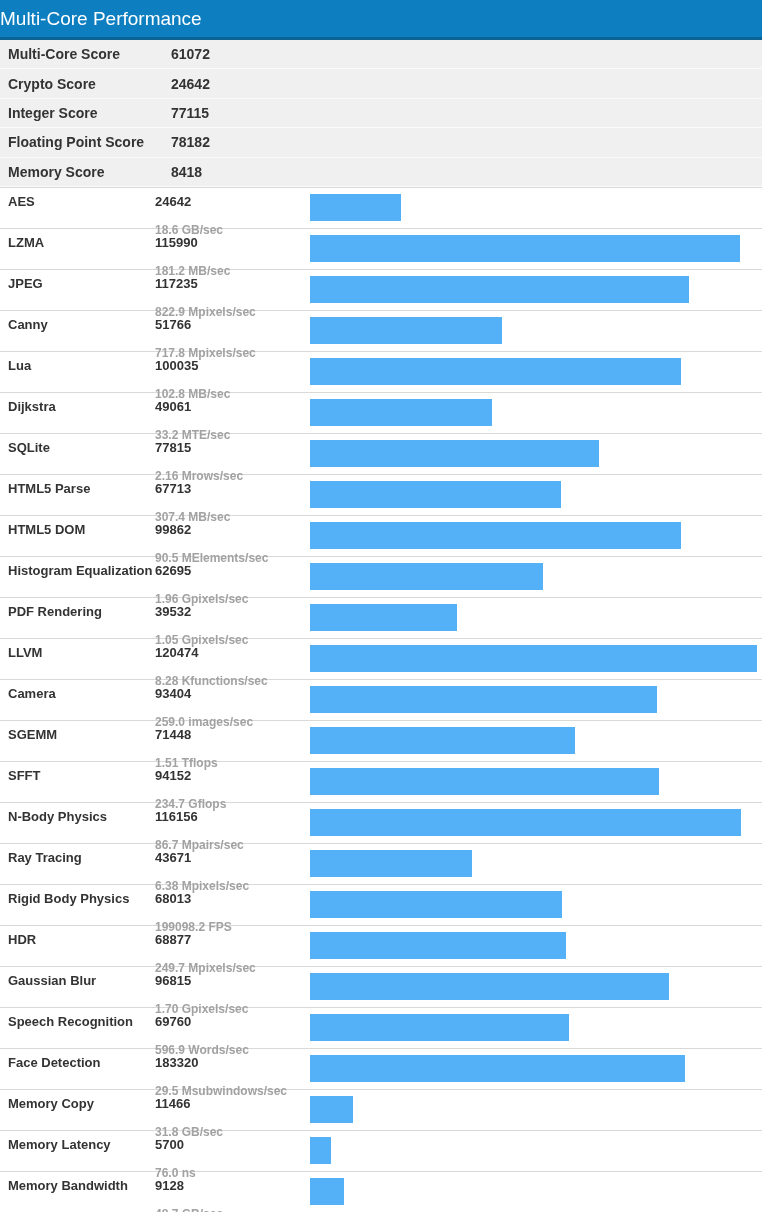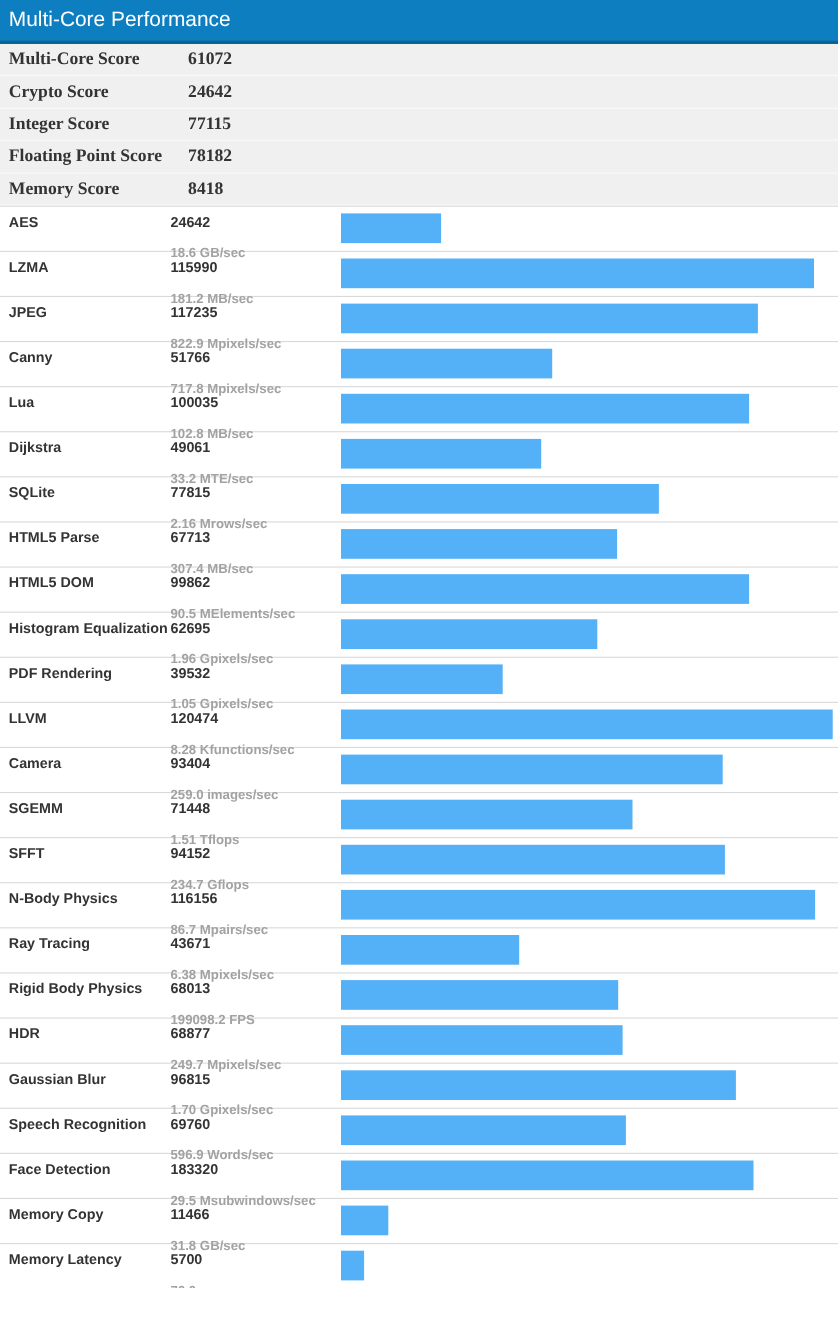--- a/index.html
+++ b/index.html
@@ -11,40 +11,38 @@
   .section { width: 762px; }
 
   
   .section-header {
     background: #0d7ec0;
     border-bottom: 3px solid #0a6394;
     height: 40px;
     box-sizing: border-box;
     display: flex;
     align-items: center;
-    padding-left: 8px;
   }
   .section-title {
     color: #ffffff;
     font-size: 19px;
     line-height: 1;
   }
 
   
   .srow {
     display: flex;
     align-items: center;
     height: 29.4px;
     box-sizing: border-box;
     background: #f0f0f0;
     border-bottom: 1px solid #fbfbfb;
     font-weight: 700;
-    font-size: 16px;
+    font-size: 14px;
     color: #333333;
-    font-family: Liberation Serif, serif;
   }
   .slabel { width: 147px; flex: none; padding-left: 8px; }
   .sval   { flex: 1; margin-left: 16px; }
 
   
   .brow {
     display: flex;
     align-items: flex-start;
     height: 41px;
     box-sizing: border-box;
@@ -361,14 +359,24 @@
     <div class="bname">Memory Latency</div>
     <div class="bcell">
       <div class="bscore">5700</div>
       <div class="brate">76.0 ns</div>
     </div>
     <div class="btrack">
       <div class="bbar" style="width: 4.73131%; background: rgb(85, 177, 247);"></div>
     </div>
   </div>
 
+  <div class="brow">
+    <div class="bname">Memory Bandwidth</div>
+    <div class="bcell">
+      <div class="bscore">9128</div>
+      <div class="brate">48.7 GB/sec</div>
+    </div>
+    <div class="btrack">
+      <div class="bbar" style="width: 7.57674%; background: rgb(85, 177, 247);"></div>
+    </div>
+  </div>
 </div>
 </div>
 
 </body></html>

